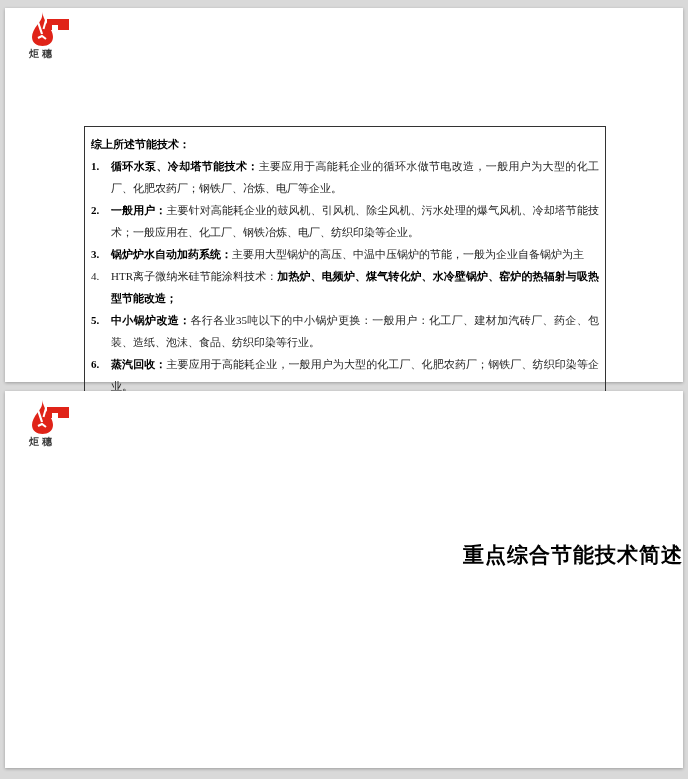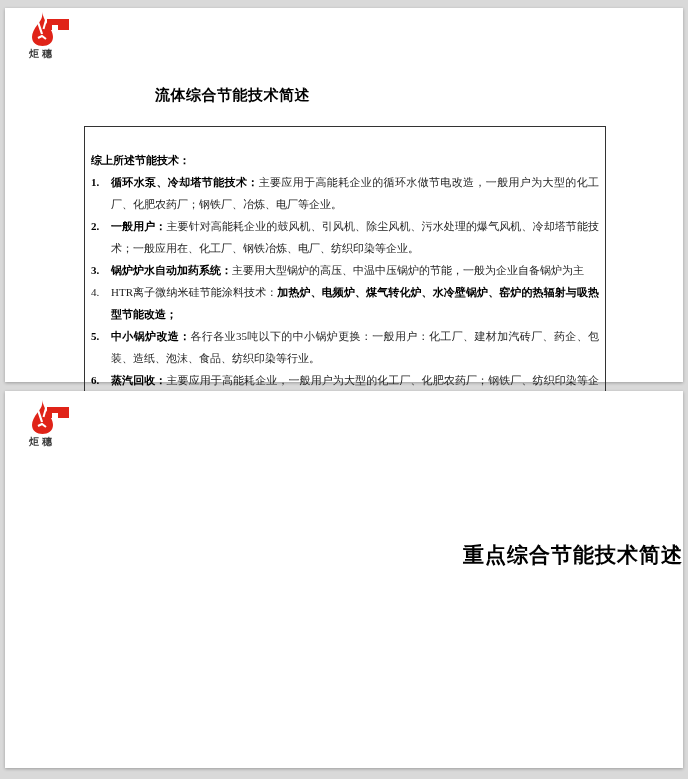--- a/index.html
+++ b/index.html
@@ -50,21 +50,21 @@
     letter-spacing: 0.5px;
     white-space: nowrap;
   }
 
   .notice-box {
     position: absolute;
     left: 79px;
     top: 118px;
     width: 508px;
     border: 1px solid #333333;
-    padding: 22px 6px 8px 6px;
+    padding: 6px 6px 8px 6px;
     font-size: 11px;
     line-height: 22px;
     color: #1f1f1f;
     text-align: justify;
   }
   .box-header {
     font-weight: bold;
     color: #000000;
   }
   .item { display: flex; }
@@ -99,21 +99,20 @@
       <path fill="#e02318" d="M13 0 C14 5 12 8 9 12 C5 17 3 21 3 25 C3 31 8 34 13.5 34 C19 34 24 31 24 25 C24 20 21 16 18 12 C15.5 8 14 4 13 0 Z"></path>
       <rect x="18" y="7" width="22" height="11" fill="#e02318"></rect>
       <rect x="23" y="13" width="6" height="6" fill="#ffffff"></rect>
       <path d="M9 10 L13 22" stroke="#ffffff" stroke-width="2.2" fill="none"></path>
       <path d="M17 8 L14.5 17" stroke="#ffffff" stroke-width="2" fill="none"></path>
       <path d="M9 26 L13 24 L17 27" stroke="#ffffff" stroke-width="2" fill="none"></path>
     </svg>
     <div class="logo-text">炬穗</div>
   </div>
 
-  <div class="title1">流体综合节能技术简述</div>
 
   <div class="notice-box">
     <div class="box-header">综上所述节能技术：</div>
 
     <div class="item lead-bold">
       <span class="num">1.</span>
       <span class="text"><span class="lead">循环水泵、冷却塔节能技术：</span><span class="body">主要应用于高能耗企业的循环水做节电改造，一般用户为大型的化工厂、化肥农药厂；钢铁厂、冶炼、电厂等企业。</span></span>
     </div>
 
     <div class="item lead-bold">

